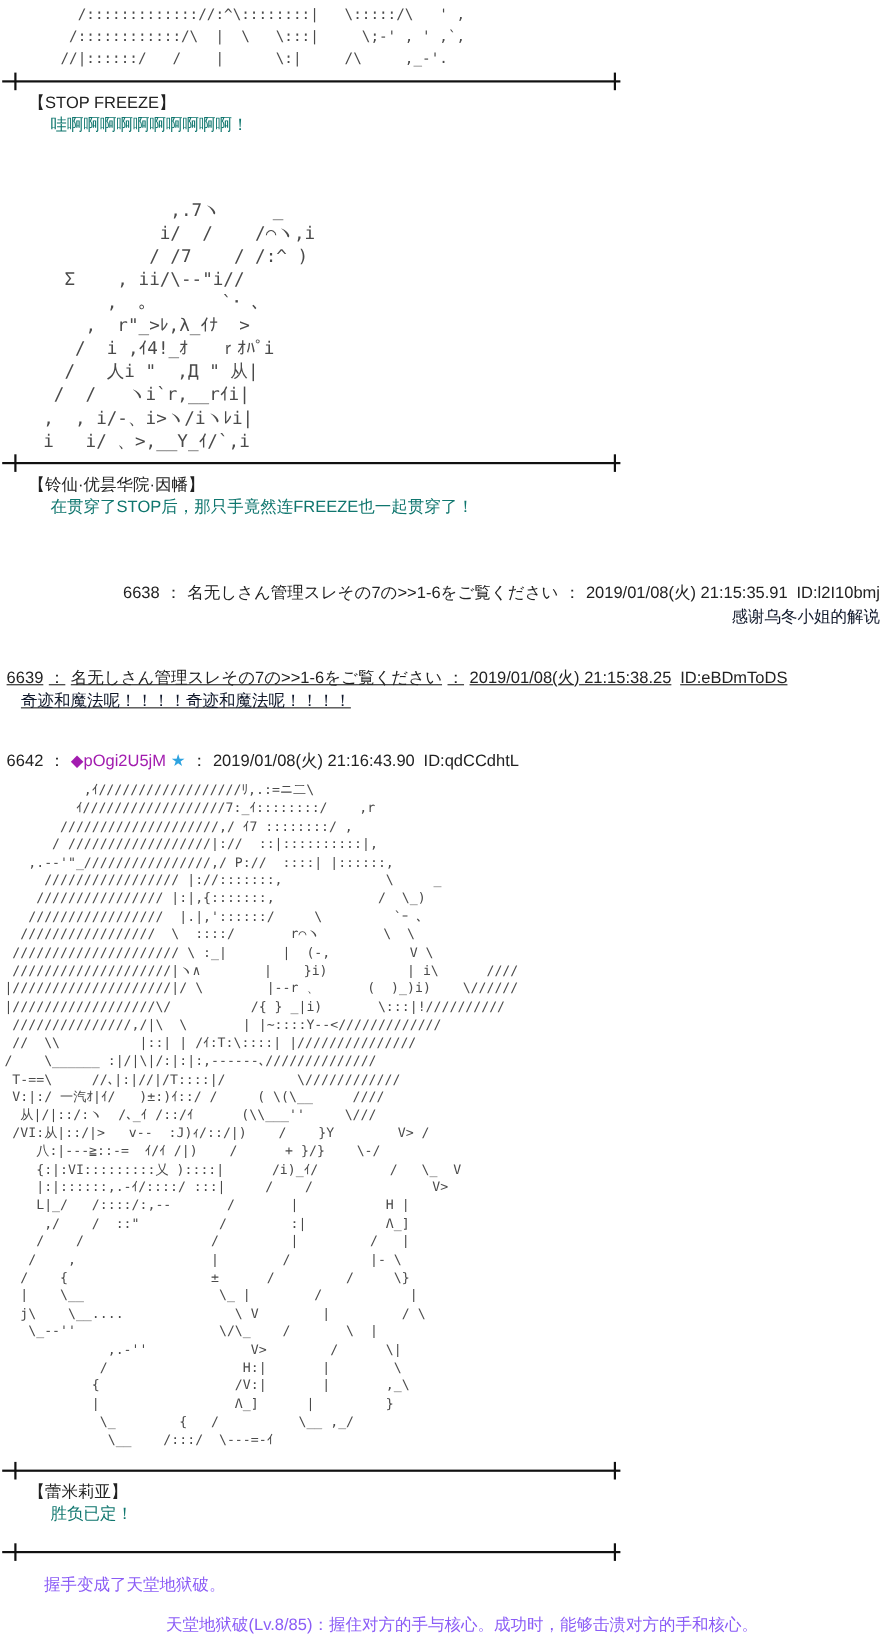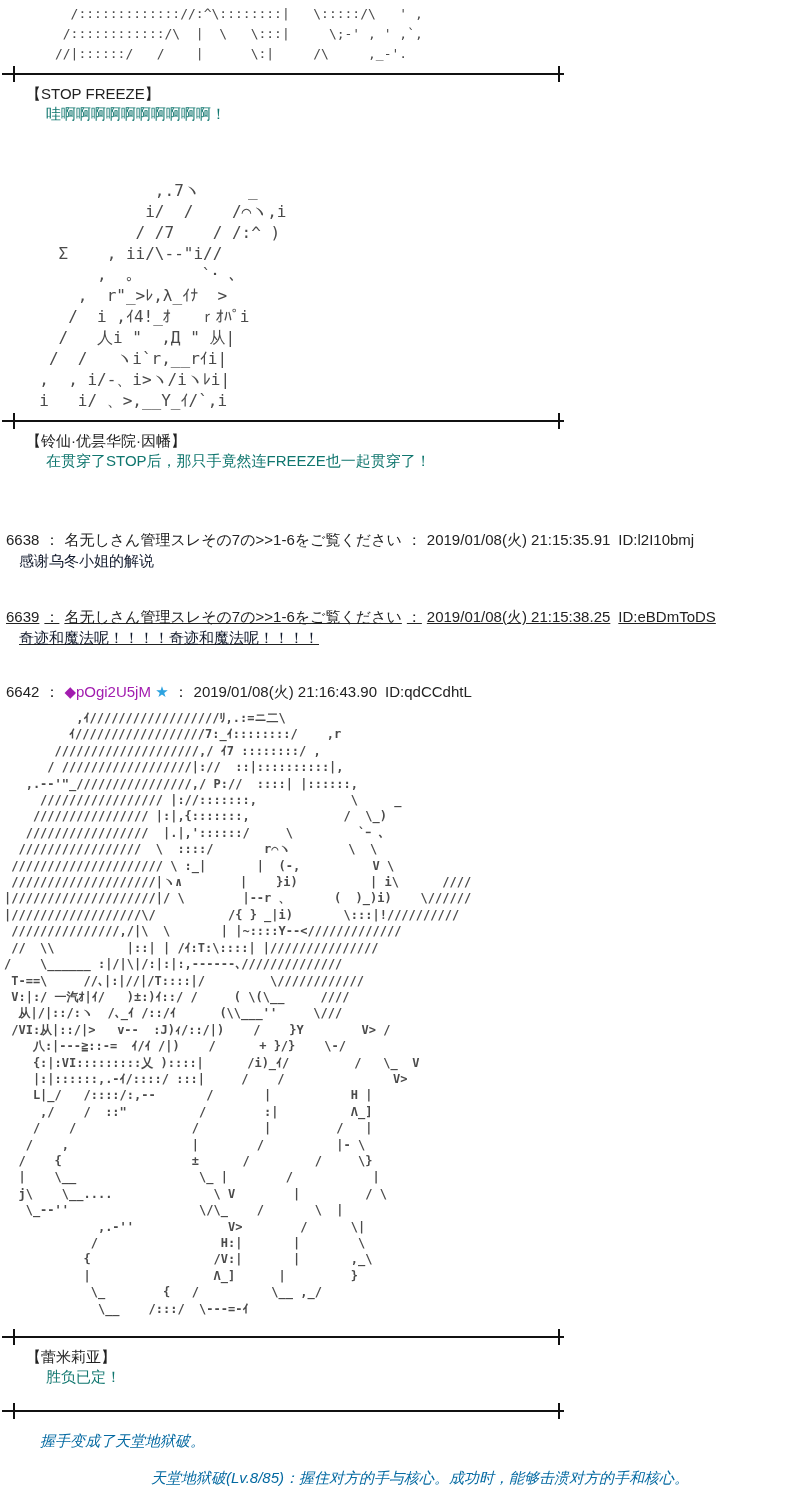--- a/index.html
+++ b/index.html
@@ -12,42 +12,42 @@
     color:#222;
     font-family:"Liberation Sans", sans-serif;
   }
   pre.aa {
     font-family:"DejaVu Sans Mono", monospace;
     color:#4a4a4a;
     white-space:pre;
   }
   .aa1 { font-size:13px; line-height:20px; margin:4px 0 0 8px; }
   .aa2 { font-size:16px; line-height:21px; margin:56px 0 0 20px; }
-  .aa3 { font-size:12px; line-height:16.4px; margin:8px 0 0 4px;font-weight:bold; }
+  .aa3 { font-size:12px; line-height:16.4px; margin:8px 0 0 4px; }
   .separator { position:relative; width:566px; height:16px; margin:2px 0 2px 0; }
   .separator .bar { position:absolute; left:2px; right:2px; top:7px; height:2px; background:#111; }
   .separator .tick { position:absolute; top:0; width:2px; height:16px; background:#111; }
   .separator .tick.l { left:13px; }
   .separator .tick.r { right:6px; }
   .sep3 { margin-top:12px; }
   .sep4 { margin-top:16px; }
   .dialogue { font-size:15px;margin-left:16px; }
   .speaker { margin:2px 0 0 10px; line-height:19px; color:#222; }
   .line    { margin:1px 0 0 30px; line-height:20px; color:#0f766e; }
   .post { font-size:15px; }
-  .post-1 { margin-top:58px; }
+  .post-1 { margin-top:58px;text-align:right; }
   .post-2 { margin-top:34px;text-decoration:underline; }
   .post-3 { margin-top:32px; }
   .post-header { margin-left:6px; line-height:21px; color:#222; }
   .post-body { margin-left:19px; line-height:22px; color:#0f172a; }
   .colon { margin:0 5px; }
   .pid { margin-left:8px; }
   .trip { color:#a21caf; }
   .star { color:#2ea3e0; }
-  .narration { font-size:15px; margin-left:40px; line-height:19px; color:#0369a1;font-style:italic; }
+  .narration { font-size:15px; margin-left:40px; line-height:19px; color:#8b5cf6; }
   .narr1 { margin-top:12px; }
   .narr2 { margin-top:18px;text-align:center; }
 </style>
 </head>
 <body>
 
 <div class="page">
 
   <pre class="aa aa1">        /::::::::::::://:^\::::::::|   \:::::/\   ' ,
        /::::::::::::/\  |  \   \:::|     \;-' , ' ,`,

